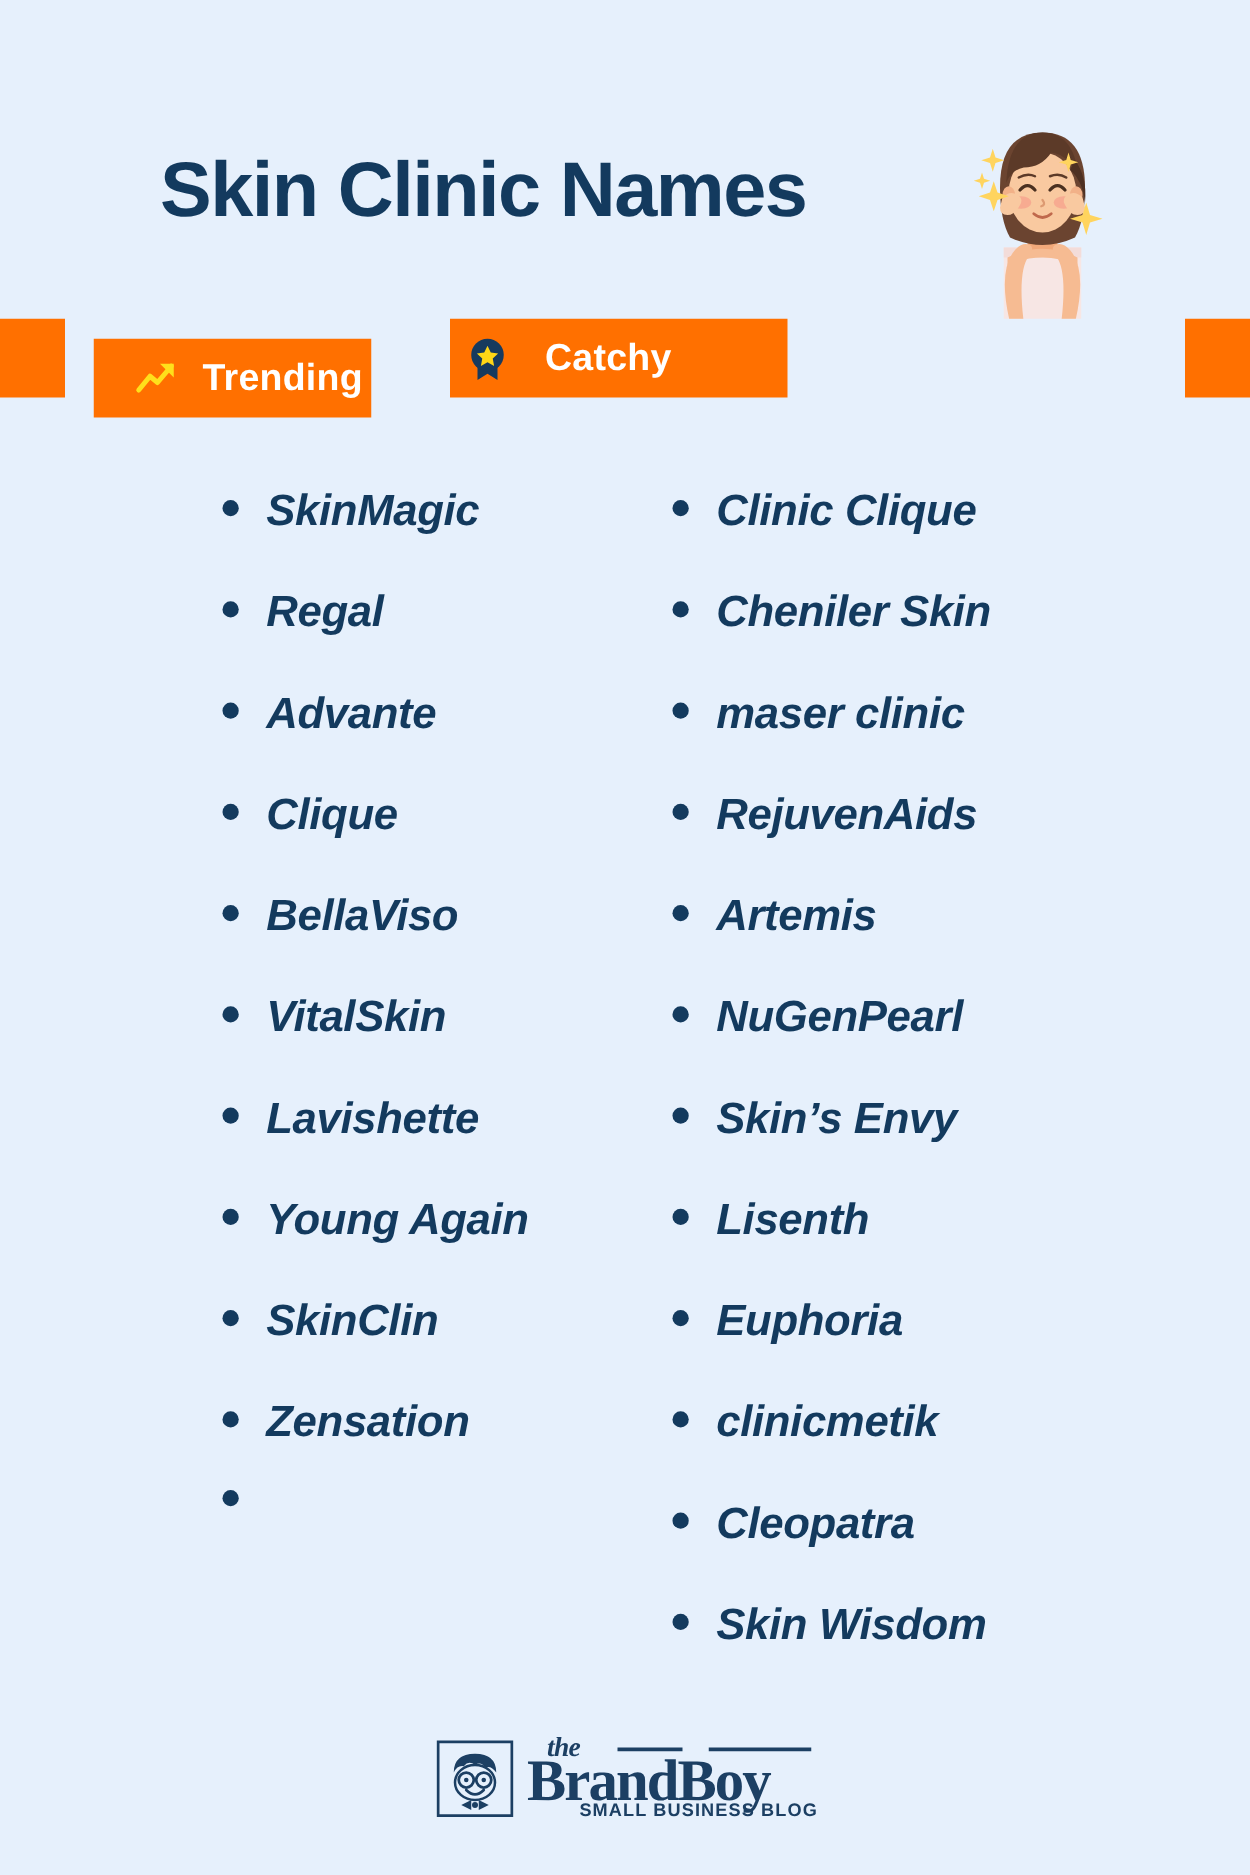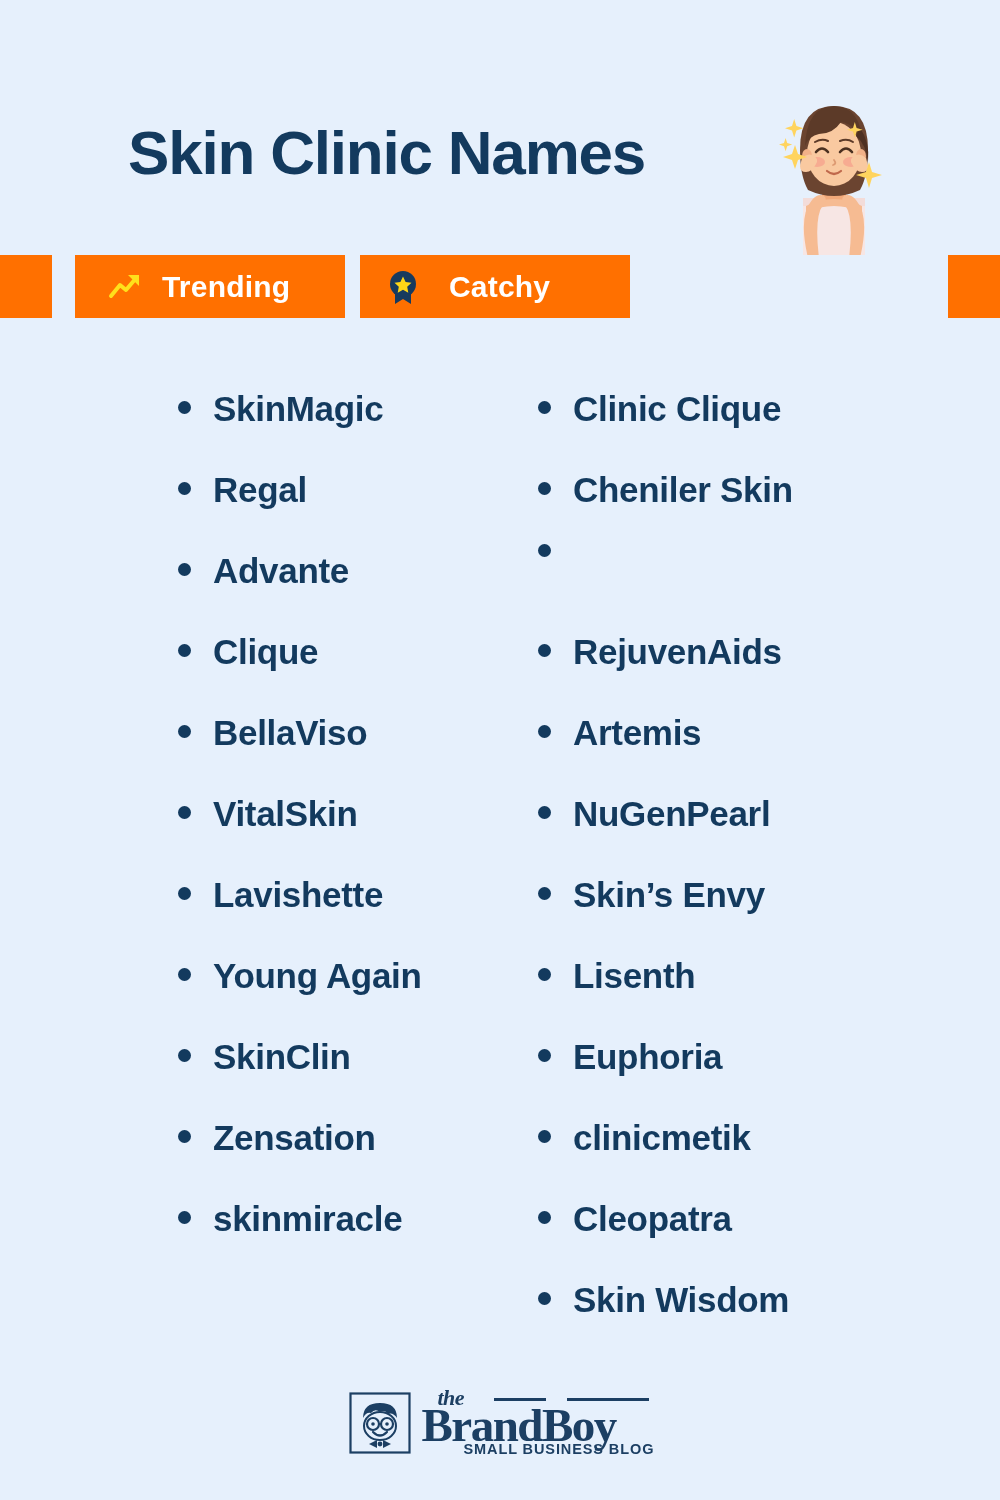--- a/index.html
+++ b/index.html
@@ -58,22 +58,22 @@
 
   .tag {
     position: absolute;
     top: 0;
     height: 63px;
     background: #ff7000;
     display: flex;
     align-items: center;
     box-sizing: border-box;
   }
-  .tag-1 { left: 75px;  width: 270px; padding-left: 33px; }
-  .tag-2 { left: 360px; width: 270px; padding-left: 25px; }
+  .tag-1 { left: 75px;  width: 222px; padding-left: 33px; margin-top: 16px; }
+  .tag-2 { left: 360px; width: 270px; padding-left: 12px; }
   .tag-3 { left: 645px; width: 278px; padding-left: 32px; }
 
   .tag-icon {
     width: 36px;
     height: 36px;
     flex: none;
     display: block;
   }
   .tag-label {
     color: #ffffff;
@@ -116,20 +116,21 @@
     position: relative;
     top: -7px;
   }
   .name-text {
     margin-left: 22px;
     font-size: 35px;
     font-weight: bold;
     color: #133a5e;
     letter-spacing: -0.3px;
     white-space: nowrap;
+    font-style: italic;
   }
 
   
   .footer {
     position: absolute;
     left: 0;
     top: 1386px;
     width: 1000px;
     display: flex;
     justify-content: center;
@@ -313,35 +314,35 @@
     <div class="name-item">
       <span class="bullet"></span>
       <span class="name-text">SkinClin</span>
     </div>
     <div class="name-item">
       <span class="bullet"></span>
       <span class="name-text">Zensation</span>
     </div>
     <div class="name-item">
       <span class="bullet"></span>
-      <span class="name-text">skinmiracle</span>
     </div>
   </div>
 
   <div class="name-col right">
     <div class="name-item">
       <span class="bullet"></span>
       <span class="name-text">Clinic Clique</span>
     </div>
     <div class="name-item">
       <span class="bullet"></span>
       <span class="name-text">Cheniler Skin</span>
     </div>
     <div class="name-item">
       <span class="bullet"></span>
+      <span class="name-text">maser clinic</span>
     </div>
     <div class="name-item">
       <span class="bullet"></span>
       <span class="name-text">RejuvenAids</span>
     </div>
     <div class="name-item">
       <span class="bullet"></span>
       <span class="name-text">Artemis</span>
     </div>
     <div class="name-item">

